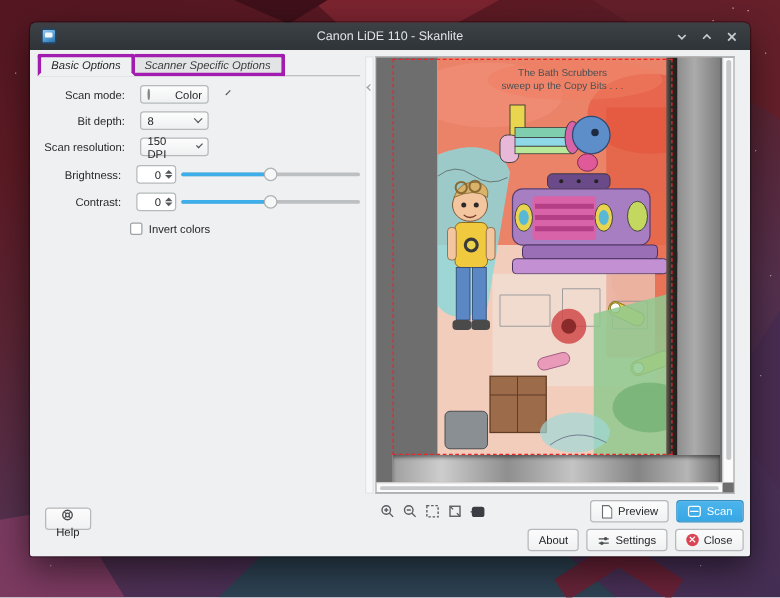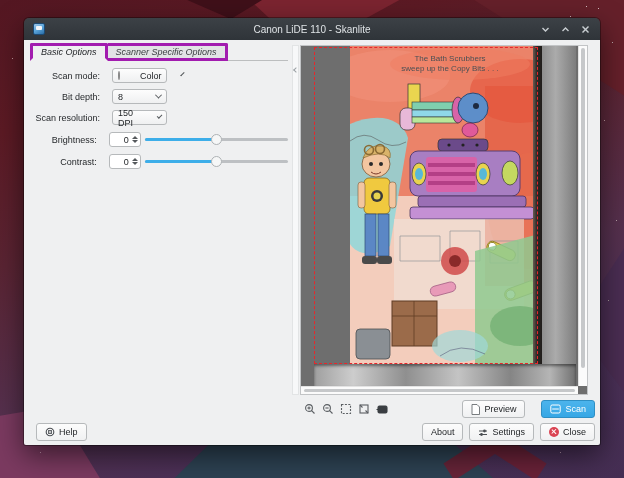--- a/index.html
+++ b/index.html
@@ -114,23 +114,23 @@
   .tool { width:13px; height:13px; display:flex; align-items:center; justify-content:center; }
   .tool svg { stroke:#5a5e62; fill:none; stroke-width:1.1; }
   .tool.dark svg { fill:#3a3e42; stroke:#3a3e42; }
 
   
   .btn { height:18px; padding:0 8px; display:inline-flex; align-items:center; gap:4px;
     background:linear-gradient(#fcfcfc,#f0f1f2); border:1px solid #b6b9bb; border-radius:3px;
     font-size:9px; color:#232629; }
   .btn svg { flex:none; }
   .btn.primary { background:linear-gradient(#4cb4ec,#36a7e5); border-color:#2e8fc4; color:#fff; }
-  .row-scan { position:absolute; right:5px; top:360px; display:flex; gap:16px; }
+  .row-scan { position:absolute; right:5px; top:360px; display:flex; gap:6px; }
   .row-bottom { position:absolute; right:5px; top:383px; display:flex; gap:6px; }
-  .help-btn { position:absolute; left:12px; top:383px; }
+  .help-btn { position:absolute; left:12px; top:366px;flex-direction:column; }
   .close-dot { width:10px; height:10px; border-radius:50%; background:#da4453; position:relative; }
   .close-dot::before, .close-dot::after { content:""; position:absolute; left:2.2px; top:4.4px;
     width:5.6px; height:1.2px; background:#fff; }
   .close-dot::before { transform:rotate(45deg); }
   .close-dot::after { transform:rotate(-45deg); }
 </style>
 </head>
 <body>
 
 <div class="desktop">
@@ -226,20 +226,24 @@
             <span class="arrows">
                 <span class="arr up"></span>
                 <span class="arr dn"></span>
               </span>
           </div>
           <div class="slider">
             <div class="track"></div>
             <div class="fill"></div>
             <div class="handle"></div>
           </div>
+        </div>
+        <div class="row chk-row">
+          <span class="checkbox"></span>
+          <span>Invert colors</span>
         </div>
       </div>
 
       <div class="splitter">
         <div class="arrow"></div>
       </div>
 
       <div class="viewport">
         <div class="scanimg">
           <div class="page">

